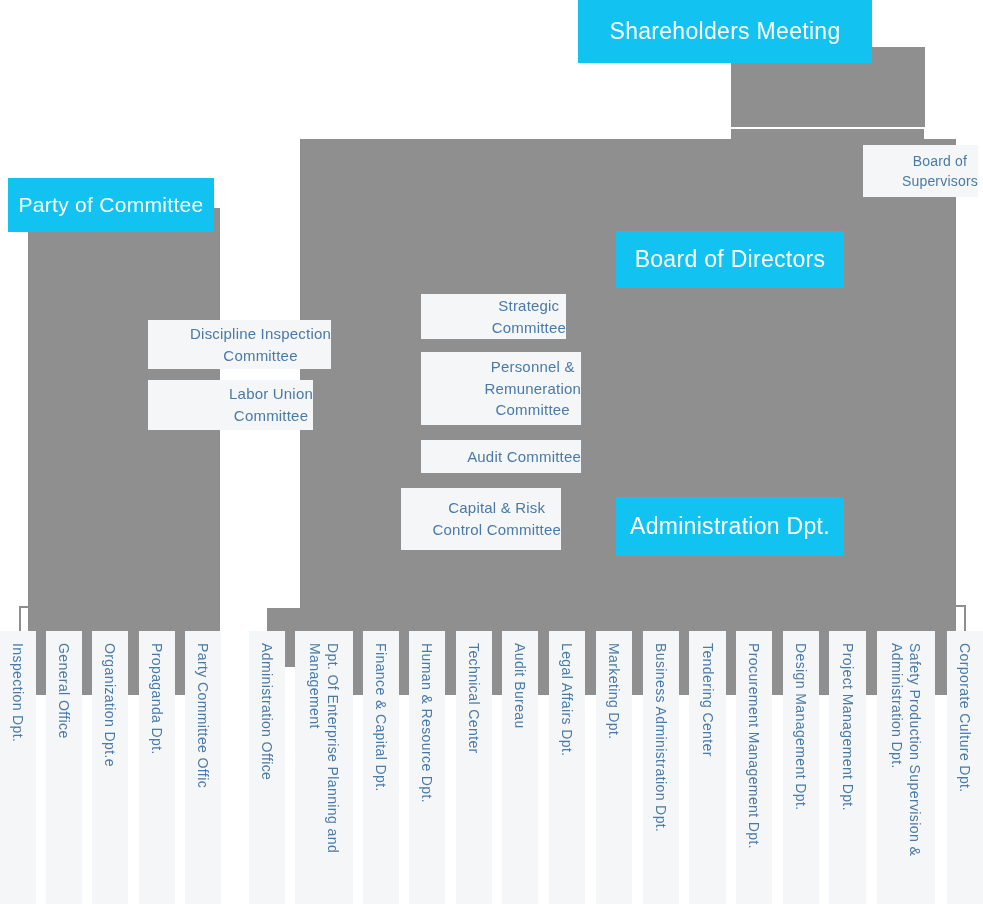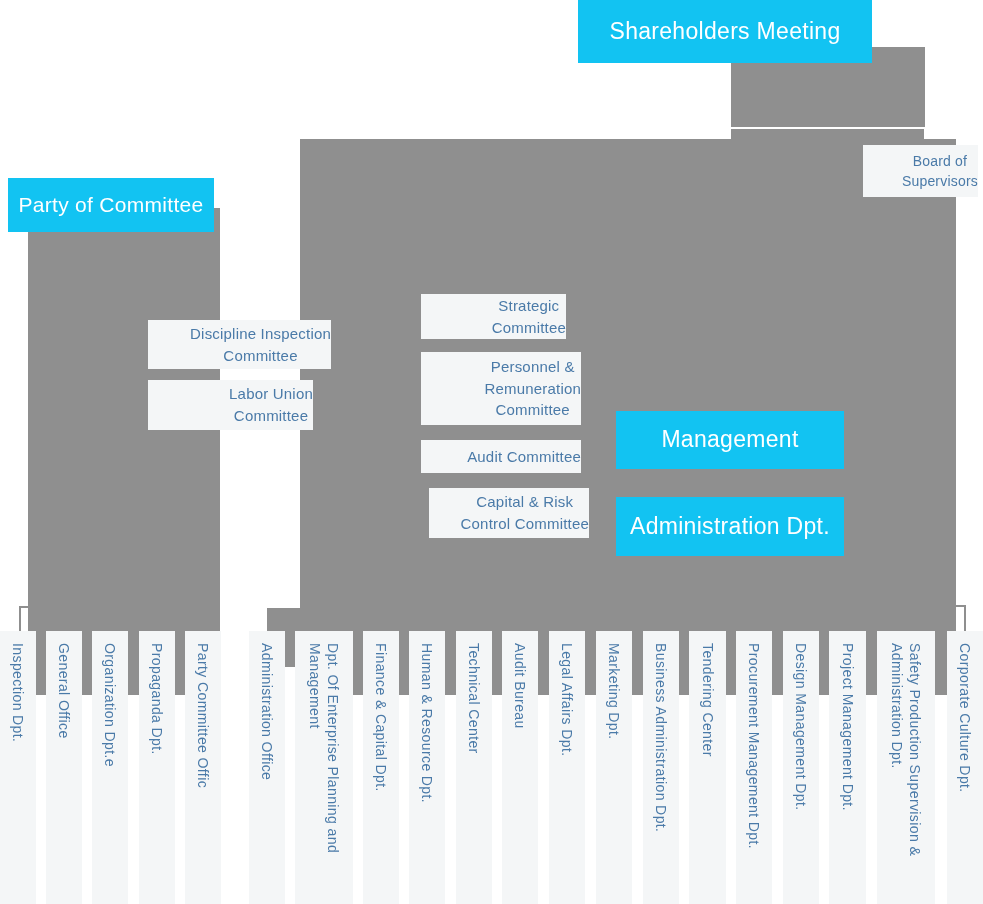--- a/index.html
+++ b/index.html
@@ -47,22 +47,22 @@
   <div class="cline" style="left:19px;top:606px;width:2px;height:25px"></div>
   <div class="cline" style="left:956px;top:605px;width:10px;height:2px"></div>
   <div class="cline" style="left:964px;top:605px;width:2px;height:26px"></div>
 
   <div class="cyan big" style="left:578px;top:0;width:294px;height:63px">
     <span>Shareholders Meeting</span>
   </div>
   <div class="cyan mid" style="left:8px;top:178px;width:206px;height:54px">
     <span>Party of Committee</span>
   </div>
-  <div class="cyan big" style="left:616px;top:411px;width:228px;height:58px">
-    <span>Management</span>
+  <div class="cyan big" style="left:616px;top:231px;width:228px;height:57px">
+    <span>Board of Directors</span>
   </div>
   <div class="cyan big" style="left:616px;top:497px;width:228px;height:59px">
     <span>Administration Dpt.</span>
   </div>
 
   <div class="card" style="left:863px;top:145px;width:115px;height:52px;font-size:14px">
     <span>Board of
 Supervisors</span>
   </div>
   <div class="card" style="left:148px;top:320px;width:183px;height:49px">
@@ -78,21 +78,21 @@
 Committee</span>
   </div>
   <div class="card" style="left:421px;top:352px;width:160px;height:73px">
     <span>Personnel &amp;
 Remuneration
 Committee</span>
   </div>
   <div class="card" style="left:421px;top:440px;width:160px;height:33px">
     <span>Audit Committee</span>
   </div>
-  <div class="card" style="left:429px;top:488px;width:160px;height:50px">
+  <div class="card" style="left:401px;top:488px;width:160px;height:62px">
     <span>Capital &amp; Risk
 Control Committee</span>
   </div>
 
   <div class="vdept" style="left:0;width:36px">
     <span>Inspection Dpt.</span>
   </div>
   <div class="vdept" style="left:46px;width:36px">
     <span>General Office</span>
   </div>

